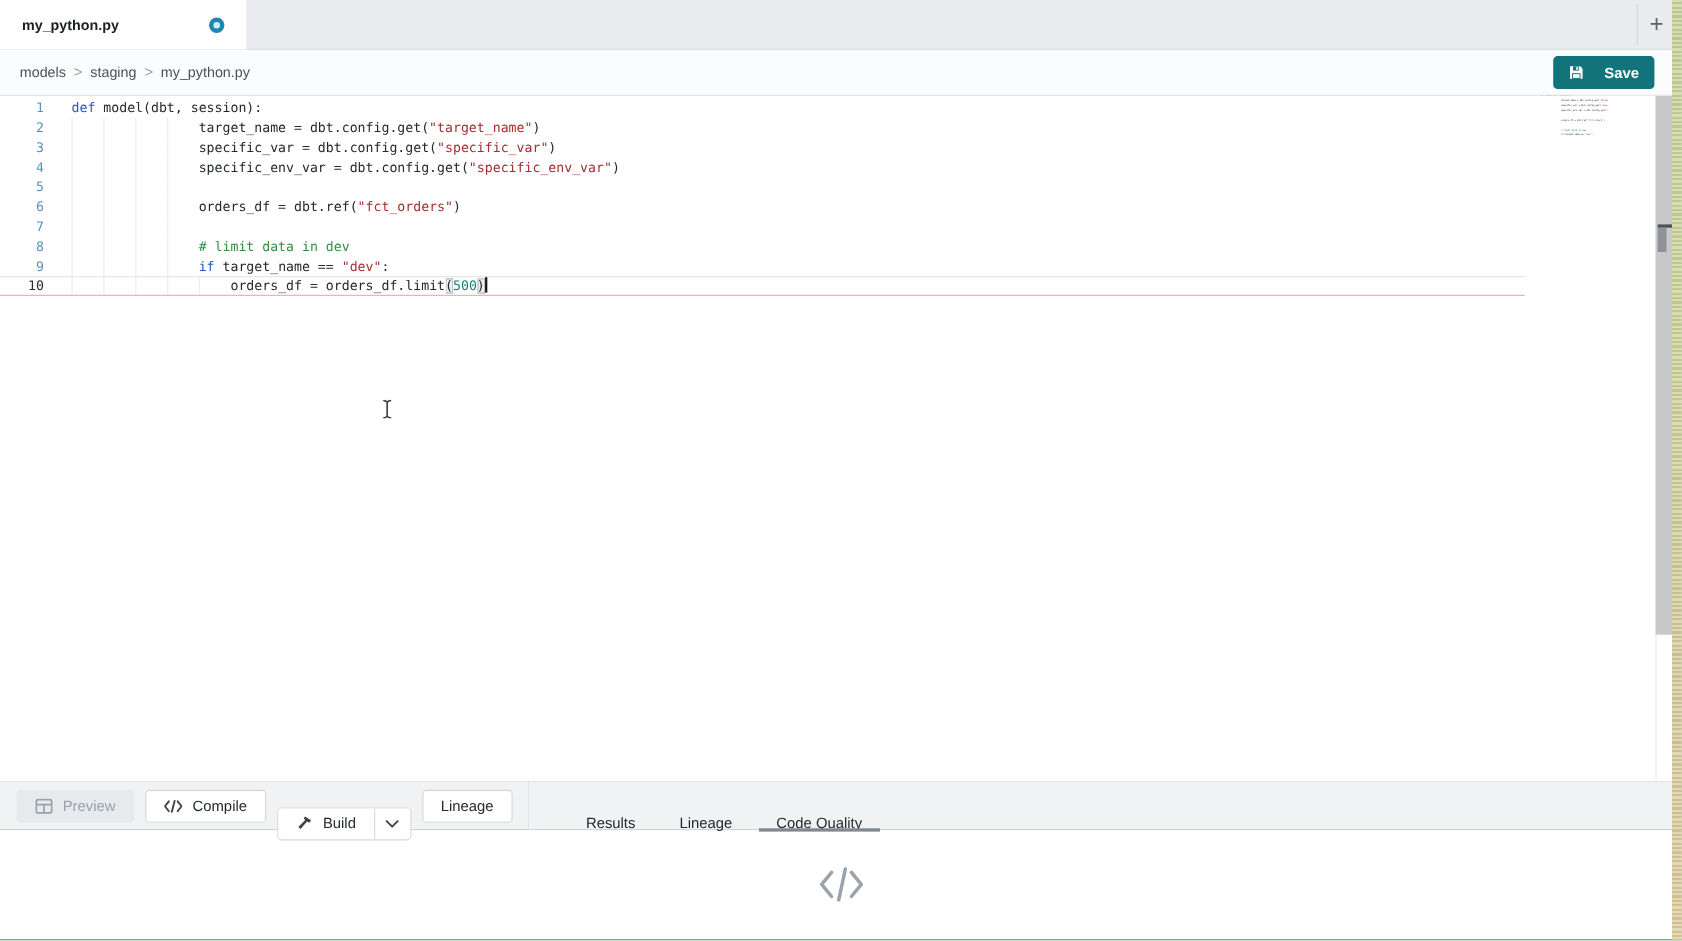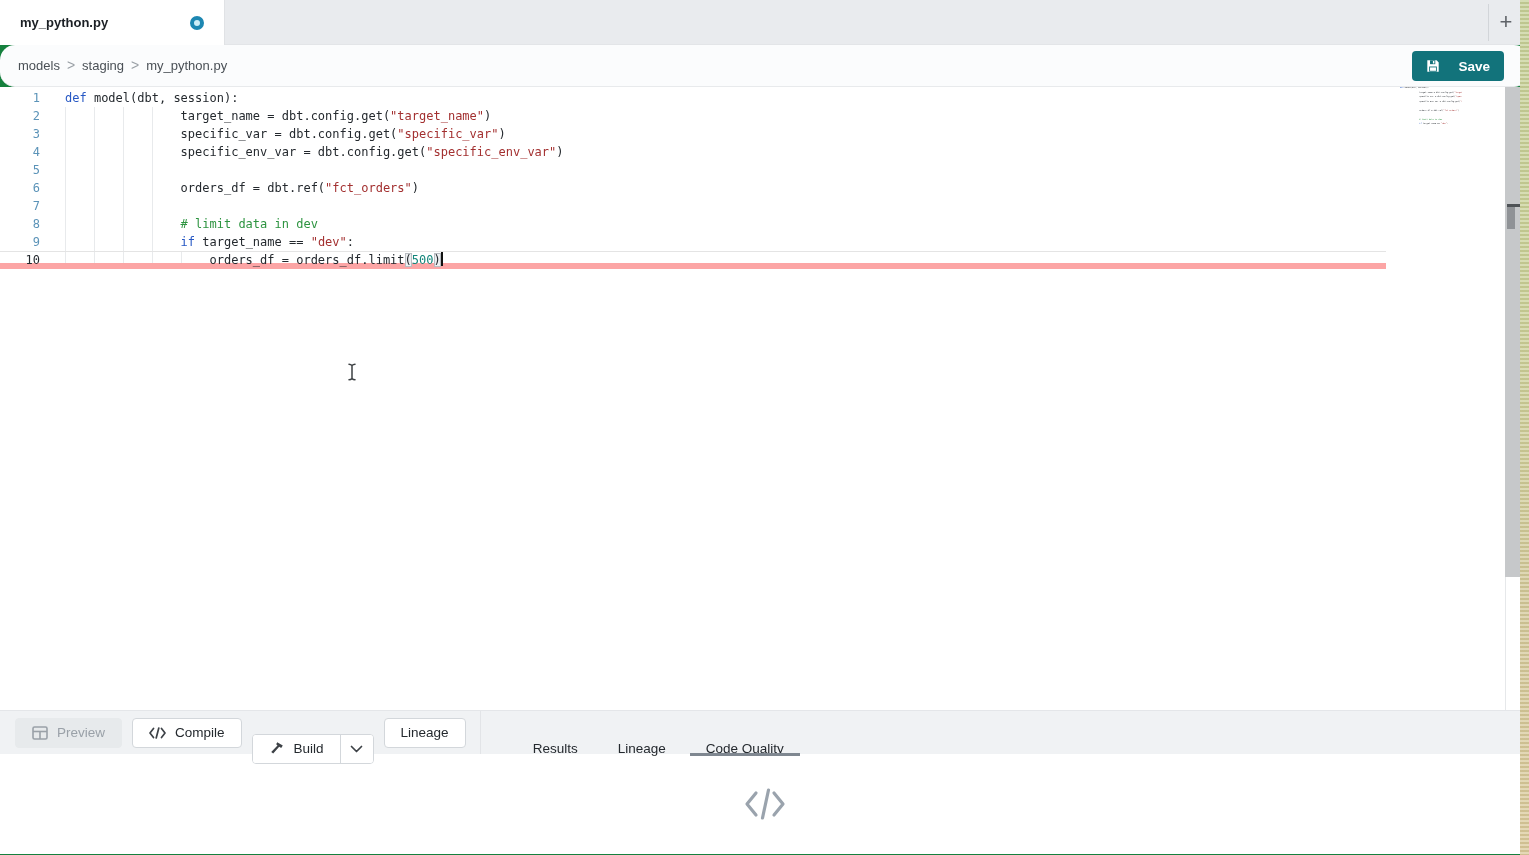--- a/index.html
+++ b/index.html
@@ -13,34 +13,34 @@
          display:flex; align-items:center; justify-content:space-between; padding:0 20px;
          border-right:1px solid #e0e2e5; cursor:pointer; }
   .tab-label { font-size:13px; font-weight:700; color:#1b1f24; }
   .mod-dot { width:14px; height:14px; border-radius:50%; border:4px solid #1d87b2; background:#cdeef8; }
   .tabbar-divider { position:absolute; left:1488px; top:4px; width:1px; height:37px; background:#d2d5d9; }
   .newtab { position:absolute; left:1492px; top:8px; width:28px; height:28px; border:none; background:transparent;
             font-size:22px; line-height:28px; color:#5f6368; text-align:center; cursor:pointer; font-family:"Liberation Sans",sans-serif; }
 
   
   .crumbbar { position:relative; height:42px; background:#fbfcfd; border-bottom:1px solid #e8eaec;
-              display:flex; align-items:center; padding-left:18px;border-radius:15px; }
+              display:flex; align-items:center; padding-left:18px; }
   .crumb { font-size:13px; color:#4a5056; cursor:pointer; }
   .crumb-sep { font-size:14px; color:#9aa0a6; margin:0 7px; position:relative; top:-1px; }
   .save-btn { position:absolute; right:25px; top:6px; height:30px; padding:0 14px;
               background:#12737b; color:#fff; border:none; border-radius:4px;
               display:flex; align-items:center; gap:18px; font-size:13.5px; font-weight:700;
               font-family:"Liberation Sans",sans-serif; cursor:pointer; }
 
   
   .editor { position:relative; height:623px; background:#fff; overflow:hidden;
             font-family:"DejaVu Sans Mono","Liberation Mono",monospace; font-size:12px; }
   .code-lines { width:1386px; padding-top:2px; }
   .code-row { display:flex; height:18px; line-height:18px; }
-  .code-row.active { border-top:1px solid #e4e4e4; border-bottom:6px solid #fca5a5; line-height:16px; }
+  .code-row.active { border-top:1px solid #e4e4e4; border-bottom:1px solid #fca5a5; line-height:16px; }
   .gutter { flex:0 0 40px; text-align:right; color:#5b93b8; user-select:none; }
   .gutter.active { color:#24292e; }
   .code-text { position:relative; flex:1; margin-left:25px; white-space:pre; }
   .indent-guide { position:absolute; top:0; bottom:0; width:0; border-left:1px solid #e8eaec; }
   .tok-plain   { color:#24292e; }
   .tok-kw      { color:#2758c4; }
   .tok-str     { color:#a33030; }
   .tok-comment { color:#2d9440;margin-top:16px; }
   .tok-num     { color:#13857a; }
   .tok-bracket { color:#24292e; background:#edeff1; box-shadow:inset 0 0 0 1px #b9bdc2; }

